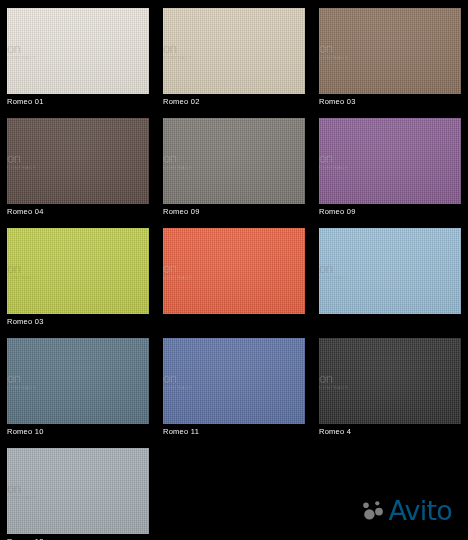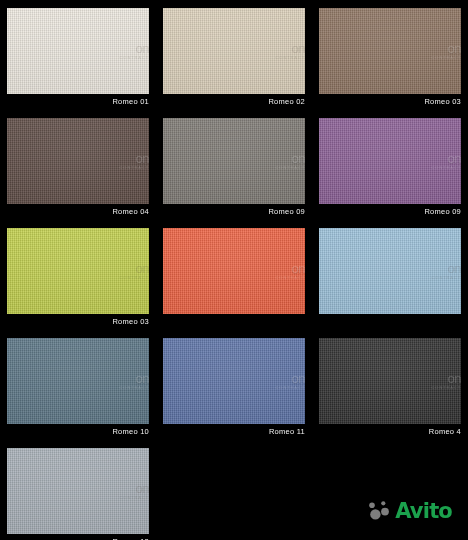--- a/index.html
+++ b/index.html
@@ -68,25 +68,24 @@
         rgba(255,255,255,0.03) 0%, rgba(0,0,0,0.05) 100%);
     pointer-events:none;
   }
 
   
   .mark {
     position:absolute;
     left:0; right:0;
     top:50%;
     transform:translateY(-50%);
-    text-align:right;
+    text-align:left;
     z-index:3;
     pointer-events:none;
     line-height:1;
-    margin-left:19px;
   }
   .mark .mono {
     display:block;
     font-size:13px;
     font-weight:400;
     letter-spacing:-0.5px;
     color:rgba(255,255,255,0.20);
     text-shadow:0 1px 0 rgba(0,0,0,0.10);
   }
   .mark .sub {
@@ -98,44 +97,44 @@
     text-transform:uppercase;
   }
   
   .swatch.light .mark .mono { color:rgba(90,80,70,0.17); text-shadow:none; }
   .swatch.light .mark .sub  { color:rgba(90,80,70,0.16); }
 
   .caption {
     width:142px;
     height:16px;
     line-height:16px;
-    text-align:right;
+    text-align:left;
     color:#f2f2f2;
     font-size:7.5px;
     letter-spacing:0.25px;
     white-space:nowrap;
     overflow:hidden;
   }
 
   
   #avito {
     position:absolute;
     right:16px; bottom:18px;
     display:flex;
     align-items:center;
     gap:3px;
     opacity:0.82;
   }
   #avito .dots { display:block; width:24px; height:22px; }
   #avito .word {
     font-family:"DejaVu Sans", sans-serif;
-    font-size:21px;
-    font-weight:700;
+    font-size:27px;
+    font-weight:400;
     letter-spacing:-0.8px;
-    color:#22c55e;
+    color:#0369a1;
     line-height:22px;
   }
 </style>
 </head>
 <body>
 
 <div id="board">
 
   <div id="grid">
       <div class="card">

